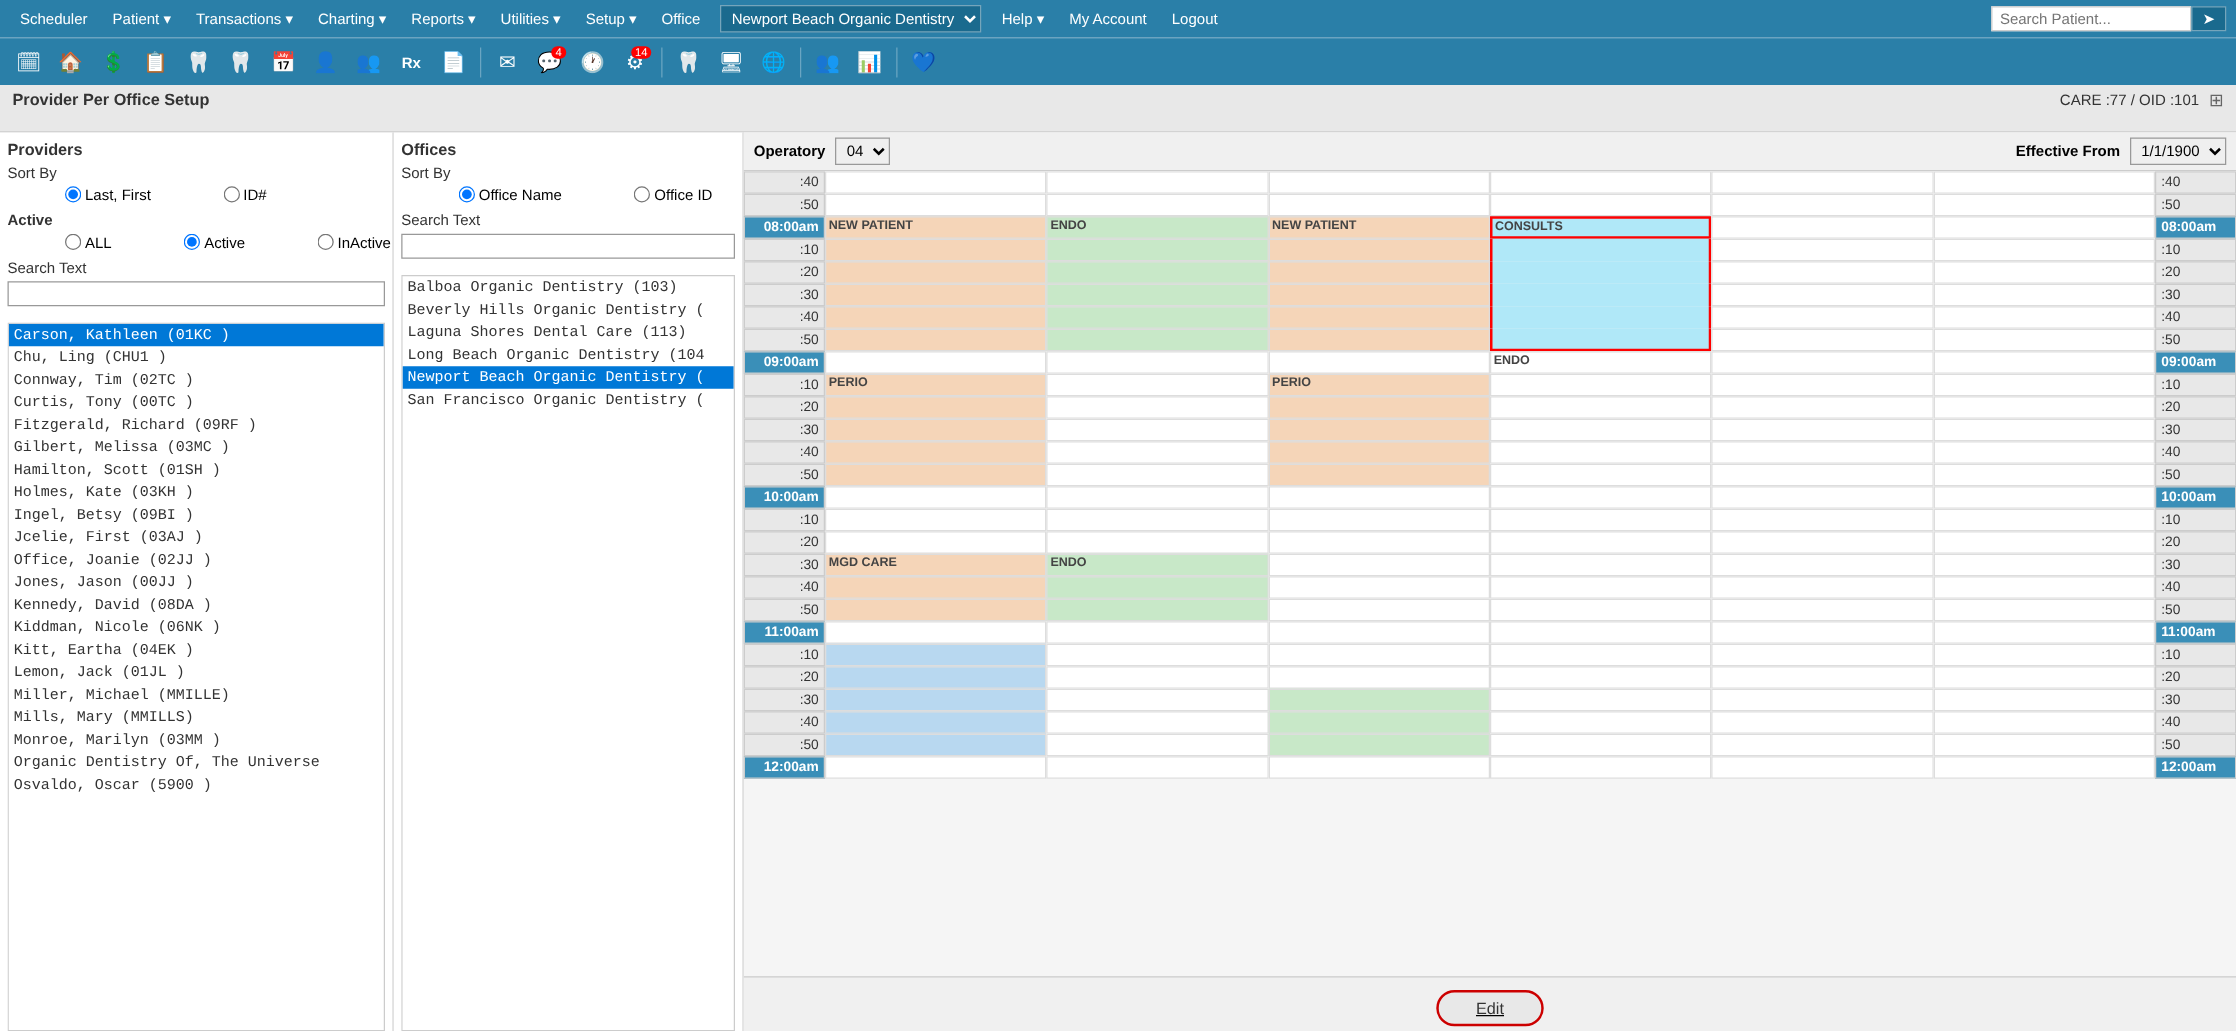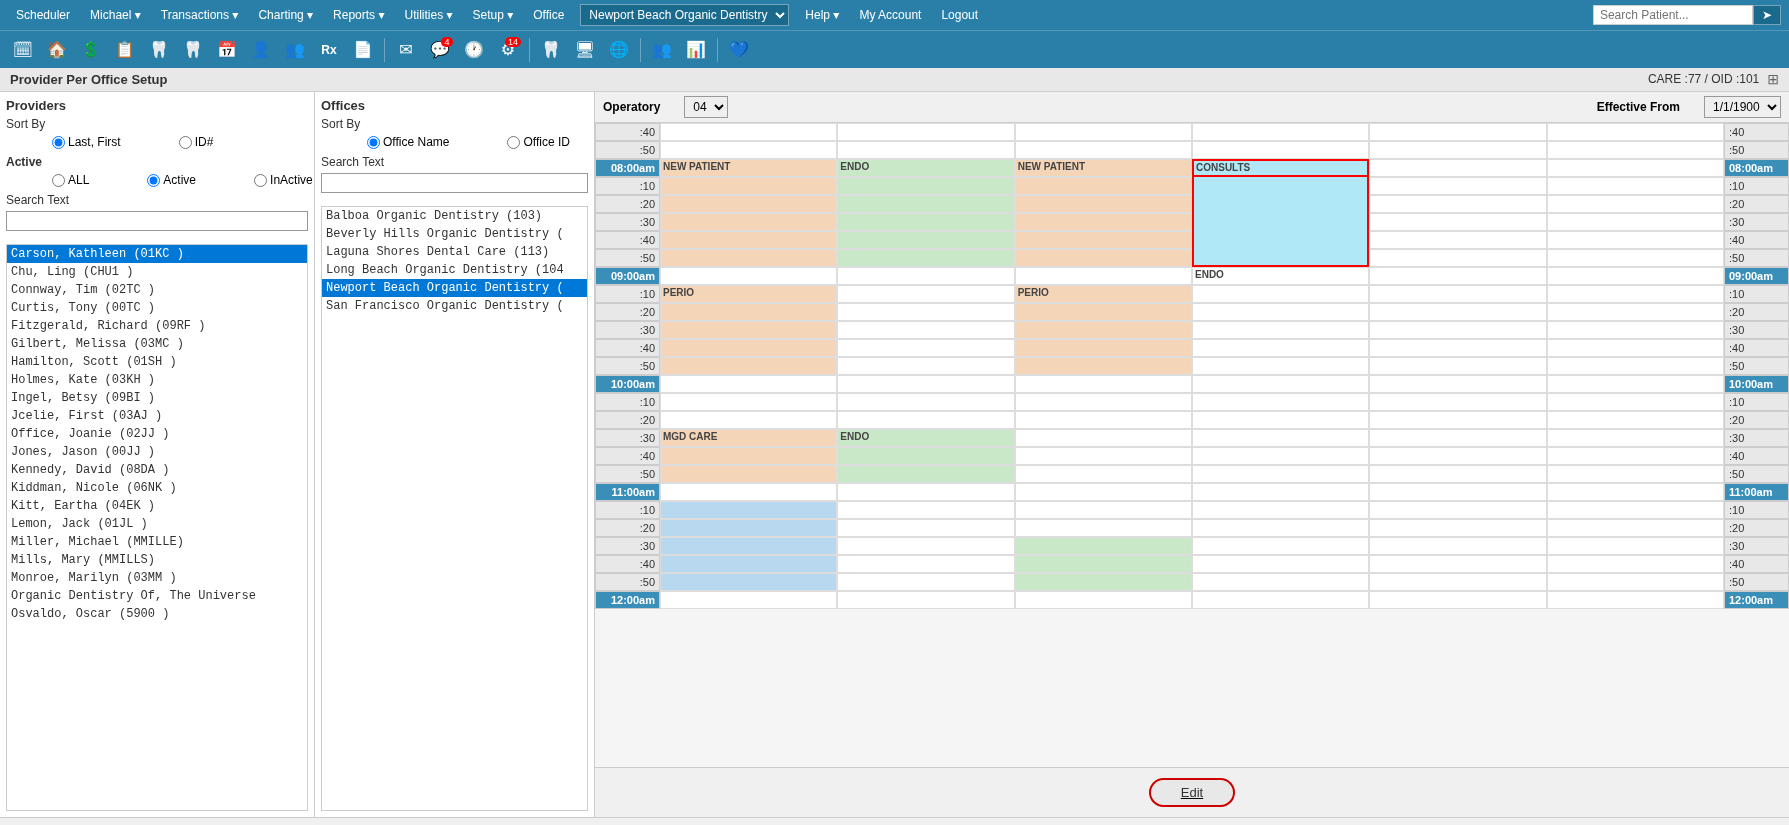--- a/index.html
+++ b/index.html
@@ -93,23 +93,23 @@
       min-width: 12px;
       text-align: center;
     }
 
     
     .page-header {
       background: #e8e8e8;
       border-bottom: 1px solid #ccc;
       padding: 4px 10px;
       display: flex;
-      align-items: flex-end;
+      align-items: flex-start;
       justify-content: space-between;
-      height: 24px;
+      height: 38px;
     }
     .page-title {
       font-size: 13px;
       font-weight: bold;
       color: #333;
     }
     .pgid-text {
       font-size: 12px;
       color: #333;
     }
@@ -137,21 +137,21 @@
     }
     .panel-title {
       font-weight: bold;
       font-size: 13px;
       color: #333;
       margin-bottom: 4px;
     }
     .sort-by-section { margin-bottom: 6px; }
     .sort-by-label { font-size: 12px; color: #333; margin-bottom: 4px; }
     .radio-group { display: flex; gap: 12px; align-items: center; }
-    .radio-group label { display: flex; align-items: center; gap: 3px; font-size: 12px; cursor: pointer; padding-left: 46px; }
+    .radio-group label { display: flex; align-items: flex-start; gap: 3px; font-size: 12px; cursor: pointer; padding-left: 46px; }
     .active-section { margin-bottom: 6px; }
     .active-label { font-size: 12px; color: #333; margin-bottom: 4px; font-weight: bold; }
     .search-text-section { margin-bottom: 13px; }
     .search-text-label { font-size: 12px; color: #333; margin-bottom: 4px; }
     .search-input {
       width: 100%;
       padding: 2px 4px;
       font-size: 12px;
       border: 1px solid #999;
     }
@@ -230,21 +230,21 @@
       border-color: #2a7fa8;
     }
 
     
     .schedule-header {
       display: flex;
       align-items: center;
       padding: 4px 8px;
       background: #f0f0f0;
       border-bottom: 1px solid #ccc;
-      gap: 24px;
+      gap: 8px;
     }
     .operatory-label { font-size: 12px; font-weight: bold; }
     .operatory-select {
       font-size: 12px;
       padding: 2px 4px;
       border: 1px solid #999;
     }
     .effective-from-label { font-size: 12px; font-weight: bold; margin-left: auto; }
     .effective-from-select {
       font-size: 12px;
@@ -313,21 +313,21 @@
       height: 100%;
       overflow-y: auto;
       padding-right: 0;
     }
   </style>
 </head>
 <body>
 
 <div class="top-nav">
   <span class="nav-item">Scheduler</span>
-  <span class="nav-item">Michael ▾</span>
+  <span class="nav-item">Patient ▾</span>
   <span class="nav-item">Transactions ▾</span>
   <span class="nav-item">Charting ▾</span>
   <span class="nav-item">Reports ▾</span>
   <span class="nav-item">Utilities ▾</span>
   <span class="nav-item">Setup ▾</span>
   <span class="nav-item">Office</span>
   <select class="office-dropdown">
     <option>Newport Beach Organic Dentistry</option>
   </select>
   <span class="nav-item">Help ▾</span>

